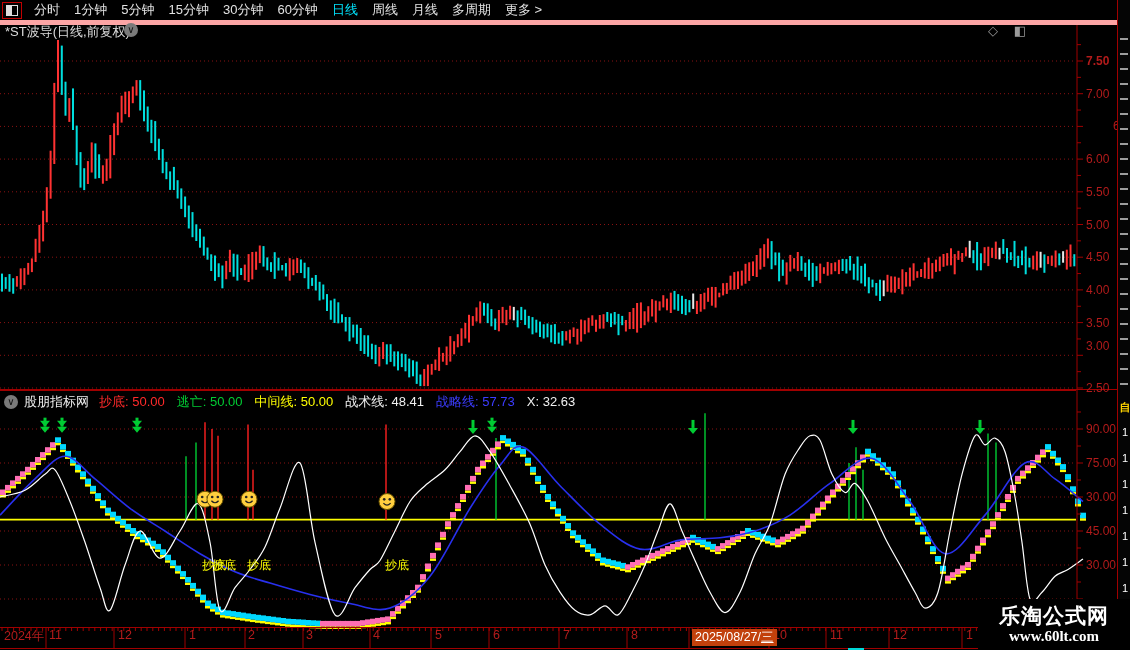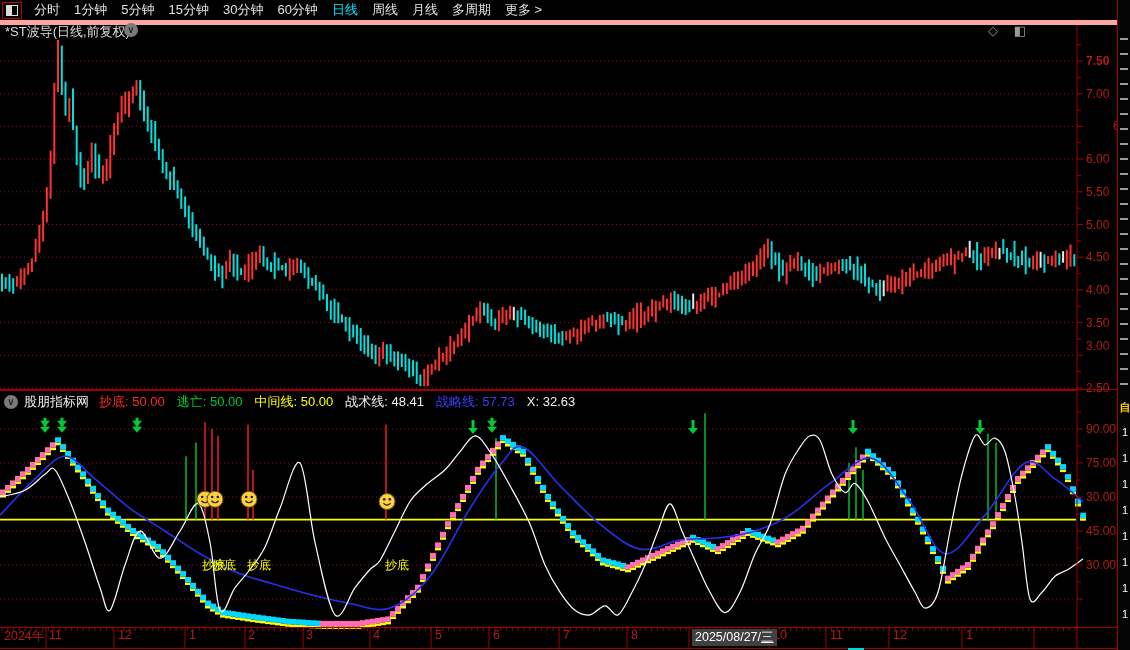--- a/index.html
+++ b/index.html
@@ -28,21 +28,21 @@
               display:flex;align-items:center;font-size:13px;}
   .ind-header .circle-chevron2{width:14px;height:14px;border-radius:50%;background:#7a7a7a;color:#111;
               font-size:10px;text-align:center;line-height:13px;margin:0 6px 0 4px;flex:none;}
   .ind-header .src{color:#ececec;margin-right:10px;font-family:Liberation Mono, monospace;}
   .ind-header .pair{margin-right:12px;white-space:nowrap;}
   
   .axlab{position:absolute;width:30px;text-align:left;font-size:12px;color:#b31b1b;}
   
   .date-row{position:absolute;left:0;top:628px;width:1130px;height:20px;}
   .date-lab{position:absolute;top:0;font-size:12.5px;color:#b31b1b;white-space:nowrap;}
-  .date-sel{position:absolute;top:1px;font-size:12.5px;color:#fff;background:#404040;padding:0 3px;
+  .date-sel{position:absolute;top:1px;font-size:12.5px;color:#fff;background:#c2410c;padding:0 3px;
             white-space:nowrap;}
   .date-sel u{text-decoration:underline;}
   
   .watermark{position:absolute;left:978px;top:599px;width:152px;height:51px;background:#000;
              display:flex;flex-direction:column;align-items:center;justify-content:center;z-index:30;}
   .wm1{color:#fff;font-size:21px;font-weight:bold;letter-spacing:1px;line-height:24px;}
   .wm2{color:#fff;font-size:15px;font-weight:bold;font-family:"Liberation Serif","DejaVu Serif",serif;}
   
   .side-strip{position:absolute;left:1117px;top:0;width:13px;height:650px;background:#050505;
               border-left:1px solid #a00000;z-index:10;}
@@ -1195,13 +1195,17 @@
       <div class="strip-char" style="top: 426px;">1</div>
       <div class="strip-char" style="top: 452px;">1</div>
       <div class="strip-char" style="top: 478px;">1</div>
       <div class="strip-char" style="top: 504px;">1</div>
       <div class="strip-char" style="top: 530px;">1</div>
       <div class="strip-char" style="top: 556px;">1</div>
       <div class="strip-char" style="top: 582px;">1</div>
       <div class="strip-char" style="top: 608px;">1</div>
     </div>
 
+  <div class="watermark">
+    <span class="wm1">乐淘公式网</span>
+    <span class="wm2">www.60lt.com</span>
+  </div>
 </div>
 
 </body></html>

